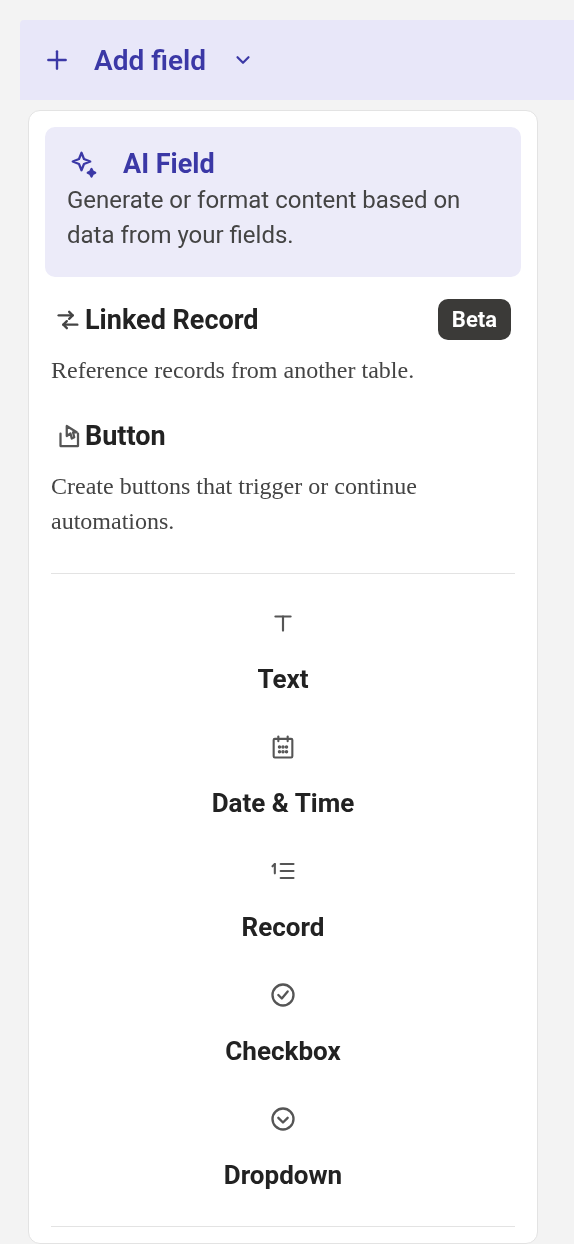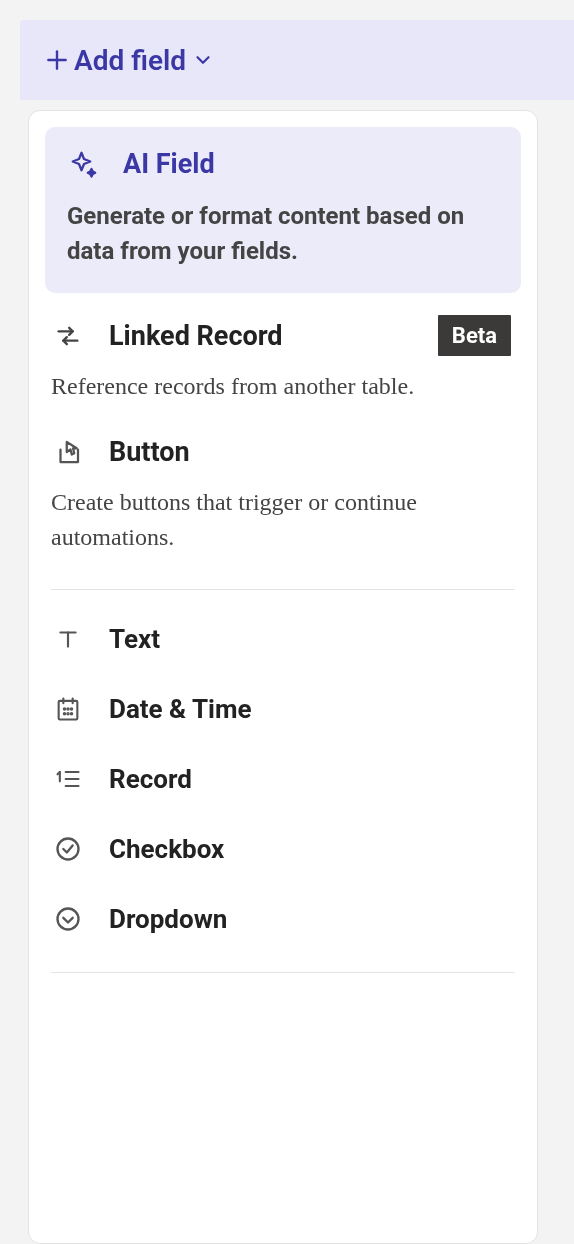--- a/index.html
+++ b/index.html
@@ -18,20 +18,21 @@
   .add-field-header {
     position: absolute;
     top: 20px;
     left: 20px;
     right: 0;
     height: 80px;
     background: #e8e7f9;
     display: flex;
     align-items: center;
     padding: 0 20px;
+    gap: 20px;
     border-radius: 4px 0 0 0;
   }
   .add-field-label {
     color: #3b38a6;
     font-size: 28px;
     font-weight: 600;
   }
   .plus-icon svg {
     display: block;
   }
@@ -52,79 +53,78 @@
   .featured-card {
     background: #ecebf9;
     border-radius: 10px;
     padding: 20px 22px 24px 22px;
     margin-bottom: 10px;
   }
   .featured-title-row {
     display: flex;
     align-items: center;
     gap: 22px;
-    margin-bottom: 18px;
+    margin-bottom: 2px;
     text-align: right;
   }
   .ai-field-title {
     color: #3b38a6;
     font-size: 27px;
     font-weight: 700;
   }
   .featured-desc {
     color: #444;
     font-size: 24px;
     line-height: 1.45;
-    font-weight: bold;
   }
   .option-block {
     padding: 16px 6px 16px 6px;
   }
   .option-title-row {
     display: flex;
     align-items: center;
-    gap: 24px;
     margin-bottom: 16px;
     position: relative;
   }
   .option-title {
     color: #222;
     font-size: 27px;
     font-weight: 700;
   }
   .beta-badge {
     position: absolute;
     right: 4px;
     top: -4px;
     background: #3b3a38;
     color: #fff;
     font-size: 22px;
     font-weight: 700;
     padding: 8px 14px;
-    border-radius: 1px;
+    border-radius: 10px;
   }
   .option-desc {
     color: #444;
     font-size: 24px;
     line-height: 1.45;
     font-family: Liberation Serif, serif;
   }
   .divider {
     border: none;
     border-top: 1px solid #e3e3e3;
     margin: 18px 6px 14px 6px;
   }
   .simple-list {
     padding: 0 6px;
   }
   .simple-item {
     display: flex;
     align-items: center;
     gap: 24px;
     padding: 18px 0;
+    flex-direction: column;
   }
   .simple-label {
     color: #222;
     font-size: 26px;
     font-weight: 700;
   }
   .icon-slot {
     width: 34px;
     height: 34px;
     display: flex;

